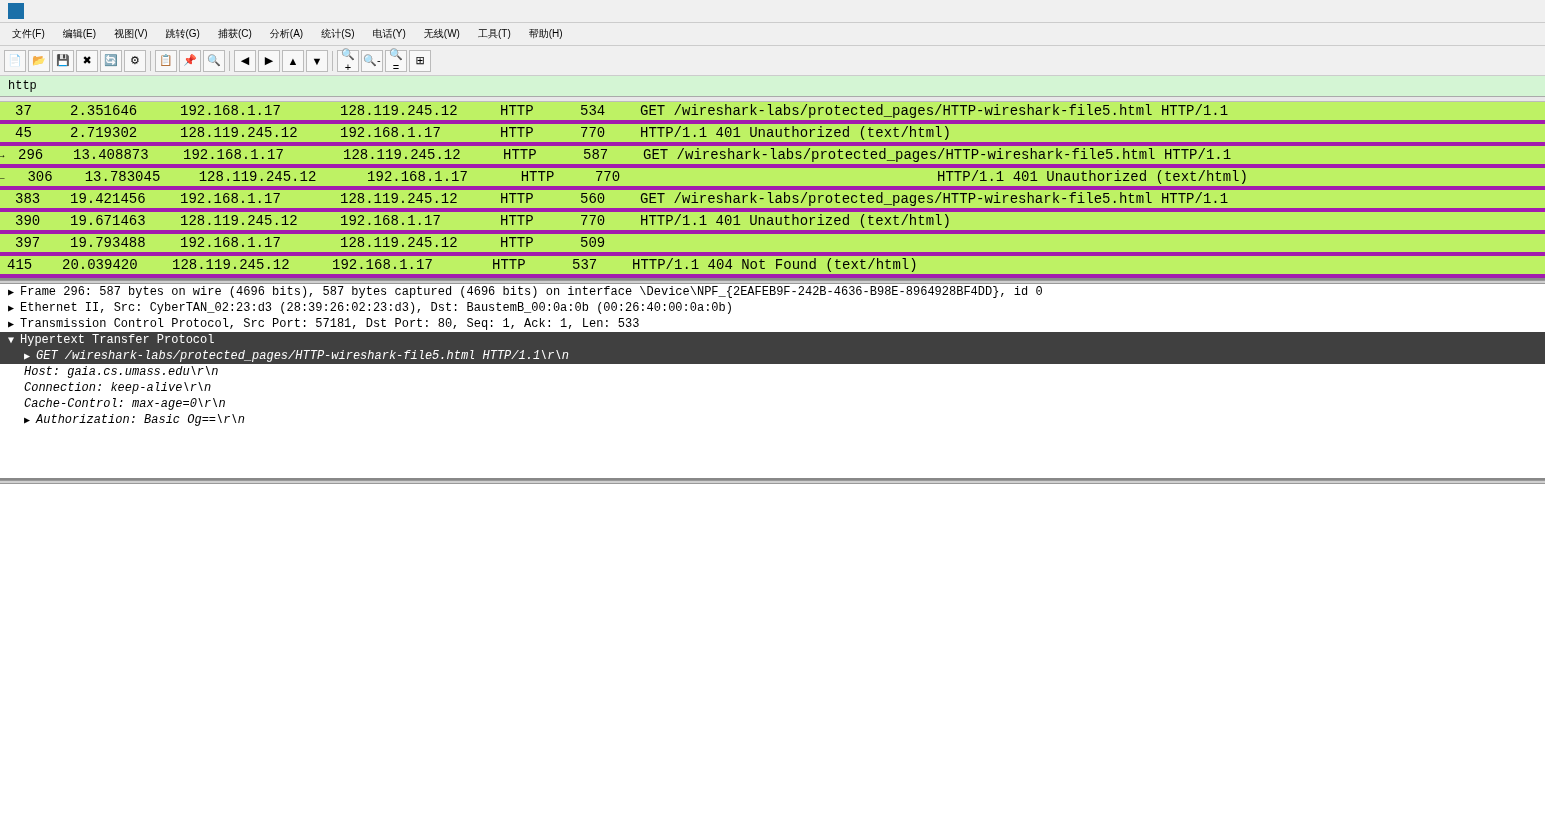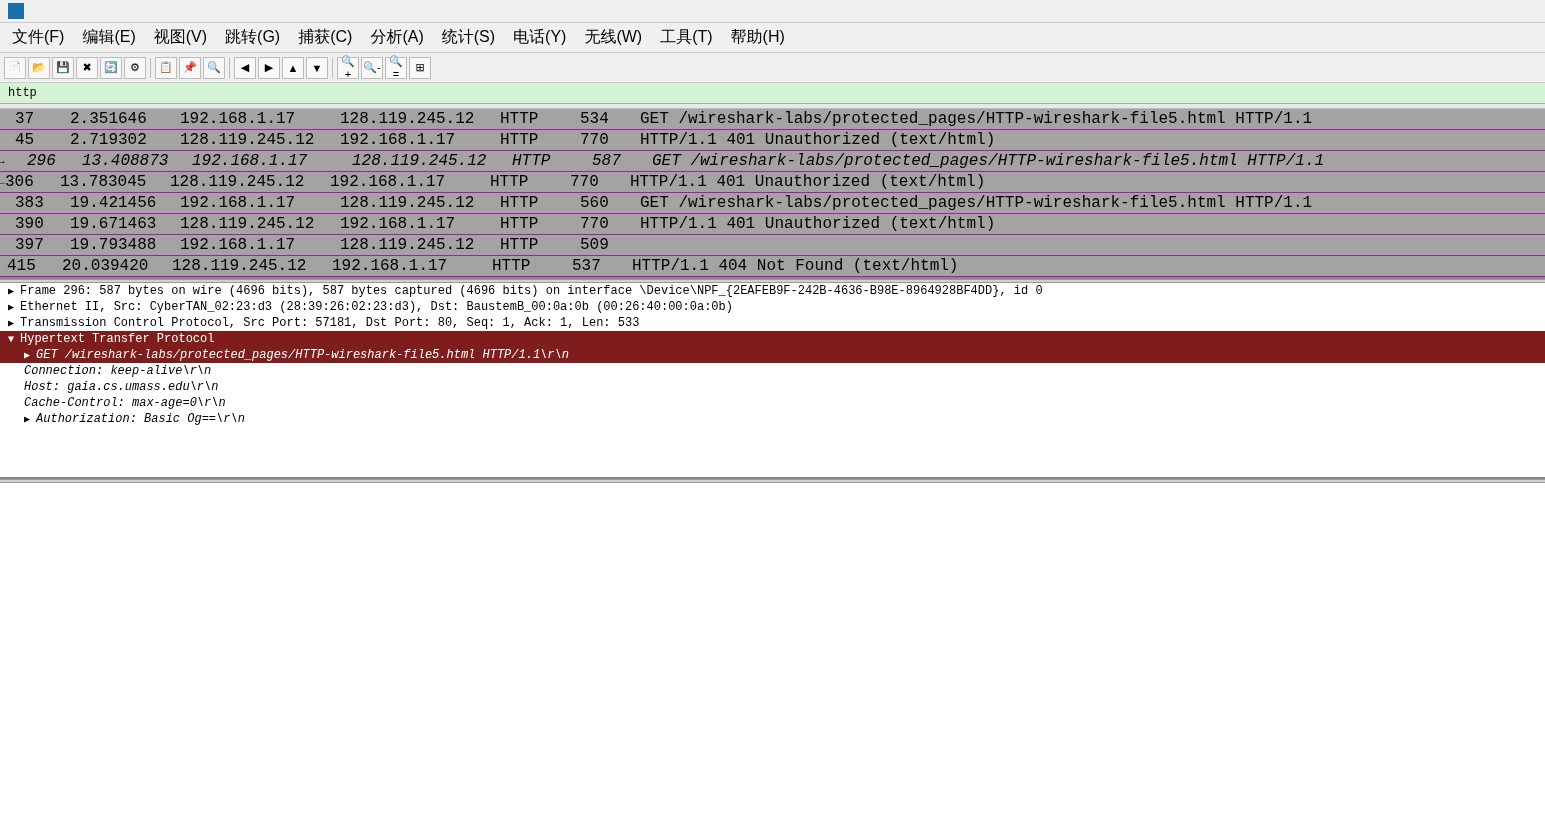--- a/index.html
+++ b/index.html
@@ -25,21 +25,21 @@
     #title-bar .app-icon {
       width: 16px; height: 16px;
       background: #1a6fa8;
       display: inline-block;
     }
     
     #menu-bar {
       background: #f0f0f0;
       padding: 2px 4px;
       font-family: Arial, sans-serif;
-      font-size: 16px;
+      font-size: 10px;
       display: flex;
       gap: 2px;
       border-bottom: 1px solid #ccc;
     }
     .menu-item {
       padding: 2px 8px;
       cursor: pointer;
     }
     
     #toolbar {
@@ -96,23 +96,23 @@
     .col-src  { width: 160px; padding-left: 5px; }
     .col-dst  { width: 160px; padding-left: 5px; }
     .col-prot { width: 80px; padding-left: 5px; }
     .col-len  { width: 60px; padding-left: 5px; }
     .col-info { flex: 1; padding-left: 5px; }
 
     .packet-row {
       display: flex;
       align-items: center;
       padding: 1px 0;
-      border-bottom: 1px solid #a21caf;
-      font-size: 16px;
-      background: #a3a3a3;
+      border-bottom: 4px solid #a21caf;
+      font-size: 14px;
+      background: #bef264;
       position: relative;
     }
     .packet-row.arrow-right::before {
       content: '→';
       position: absolute;
       left: -2px;
       font-size: 11px;
       color: #000;
     }
     .packet-row.arrow-left::before {
@@ -139,21 +139,21 @@
     }
     .detail-line.expandable::before {
       content: '▶ ';
       font-size: 10px;
     }
     .detail-line.expanded::before {
       content: '▼ ';
       font-size: 10px;
     }
     .detail-line.selected-detail {
-      background: #7f1d1d;
+      background: #404040;
       color: #fff;
     }
     .detail-line.indent1 { padding-left: 24px; font-style: italic; }
 
     
     #hex-panel {
       background: #fff;
       padding: 4px 8px;
       font-size: 12px;
       overflow-y: auto;
@@ -231,30 +231,30 @@
       </div>
       <div class="packet-row" style="padding-left: 10px;">
         <div class="col-no">45</div>
         <div class="col-time">2.719302</div>
         <div class="col-src">128.119.245.12</div>
         <div class="col-dst">192.168.1.17</div>
         <div class="col-prot">HTTP</div>
         <div class="col-len">770</div>
         <div class="col-info">HTTP/1.1 401 Unauthorized  (text/html)</div>
       </div>
-      <div class="packet-row arrow-right" style="padding-left: 22px; font-style: italic;">
+      <div class="packet-row arrow-right" style="padding-left: 13px;">
         <div class="col-no">296</div>
         <div class="col-time">13.408873</div>
         <div class="col-src">192.168.1.17</div>
         <div class="col-dst">128.119.245.12</div>
         <div class="col-prot">HTTP</div>
         <div class="col-len">587</div>
         <div class="col-info">GET /wireshark-labs/protected_pages/HTTP-wireshark-file5.html HTTP/1.1</div>
       </div>
-      <div class="packet-row arrow-left" style="">
+      <div class="packet-row arrow-left" style="padding-left: 10px; text-align: center;">
         <div class="col-no">306</div>
         <div class="col-time">13.783045</div>
         <div class="col-src">128.119.245.12</div>
         <div class="col-dst">192.168.1.17</div>
         <div class="col-prot">HTTP</div>
         <div class="col-len">770</div>
         <div class="col-info">HTTP/1.1 401 Unauthorized  (text/html)</div>
       </div>
       <div class="packet-row" style="padding-left: 10px;">
         <div class="col-no">383</div>
@@ -295,21 +295,21 @@
 </div>
 
 <div style="height:4px; background:#d0d0d0; border-top:1px solid #999; border-bottom:1px solid #999;"></div>
 
 <div id="detail-panel">
     <div class="detail-line expandable">Frame 296: 587 bytes on wire (4696 bits), 587 bytes captured (4696 bits) on interface \Device\NPF_{2EAFEB9F-242B-4636-B98E-8964928BF4DD}, id 0</div>
     <div class="detail-line expandable">Ethernet II, Src: CyberTAN_02:23:d3 (28:39:26:02:23:d3), Dst: BaustemB_00:0a:0b (00:26:40:00:0a:0b)</div>
     <div class="detail-line expandable">Transmission Control Protocol, Src Port: 57181, Dst Port: 80, Seq: 1, Ack: 1, Len: 533</div>
     <div class="detail-line expanded selected-detail">Hypertext Transfer Protocol</div>
     <div class="detail-line indent1 expandable selected-detail">GET /wireshark-labs/protected_pages/HTTP-wireshark-file5.html HTTP/1.1\r\n</div>
+    <div class="detail-line indent1">Host: gaia.cs.umass.edu\r\n</div>
     <div class="detail-line indent1">Connection: keep-alive\r\n</div>
-    <div class="detail-line indent1">Host: gaia.cs.umass.edu\r\n</div>
     <div class="detail-line indent1">Cache-Control: max-age=0\r\n</div>
     <div class="detail-line indent1 expandable">Authorization: Basic Og==\r\n</div>
   </div>
 
 <div style="height:4px; background:#d0d0d0; border-top:1px solid #999; border-bottom:1px solid #999;"></div>
 
 <div id="hex-panel"></div>
 
 </body></html>

